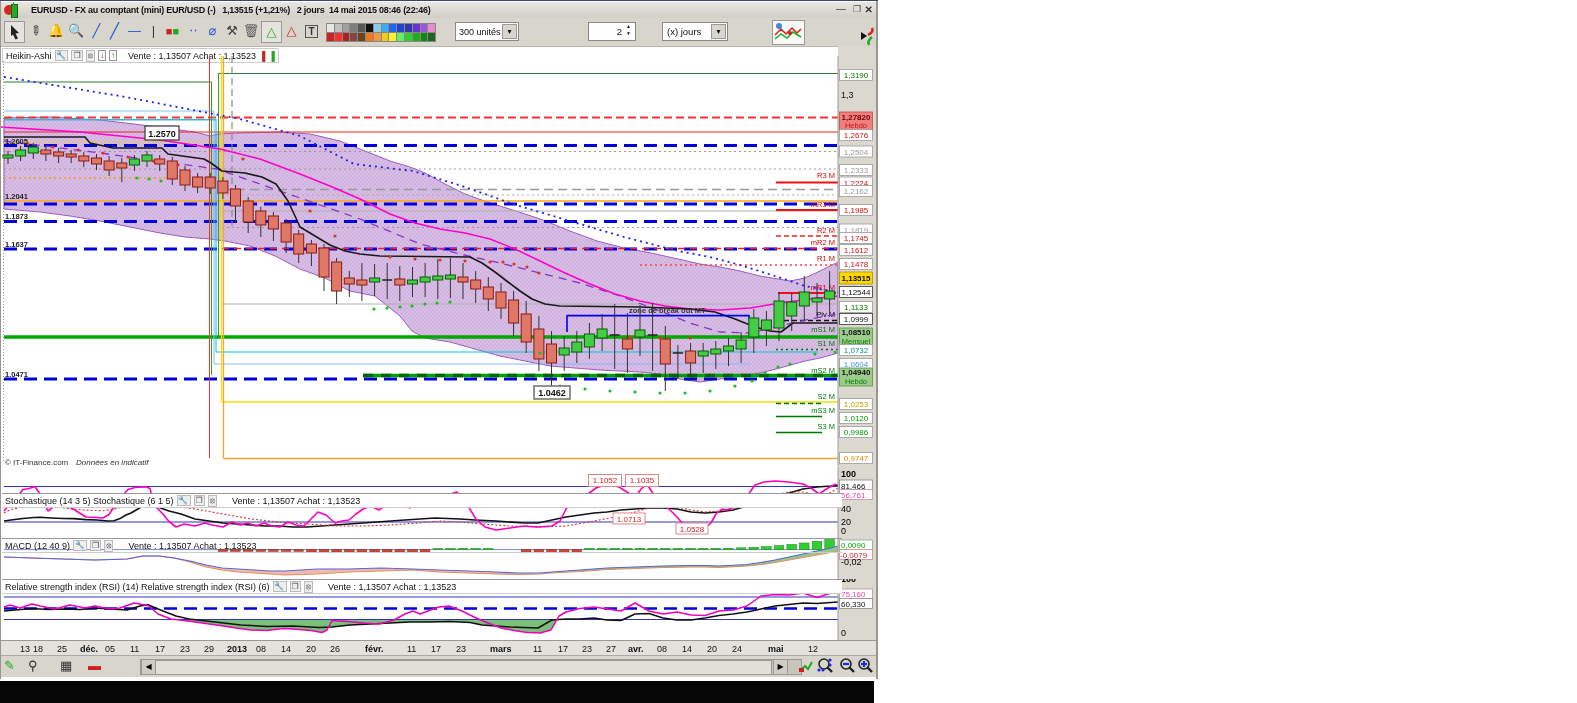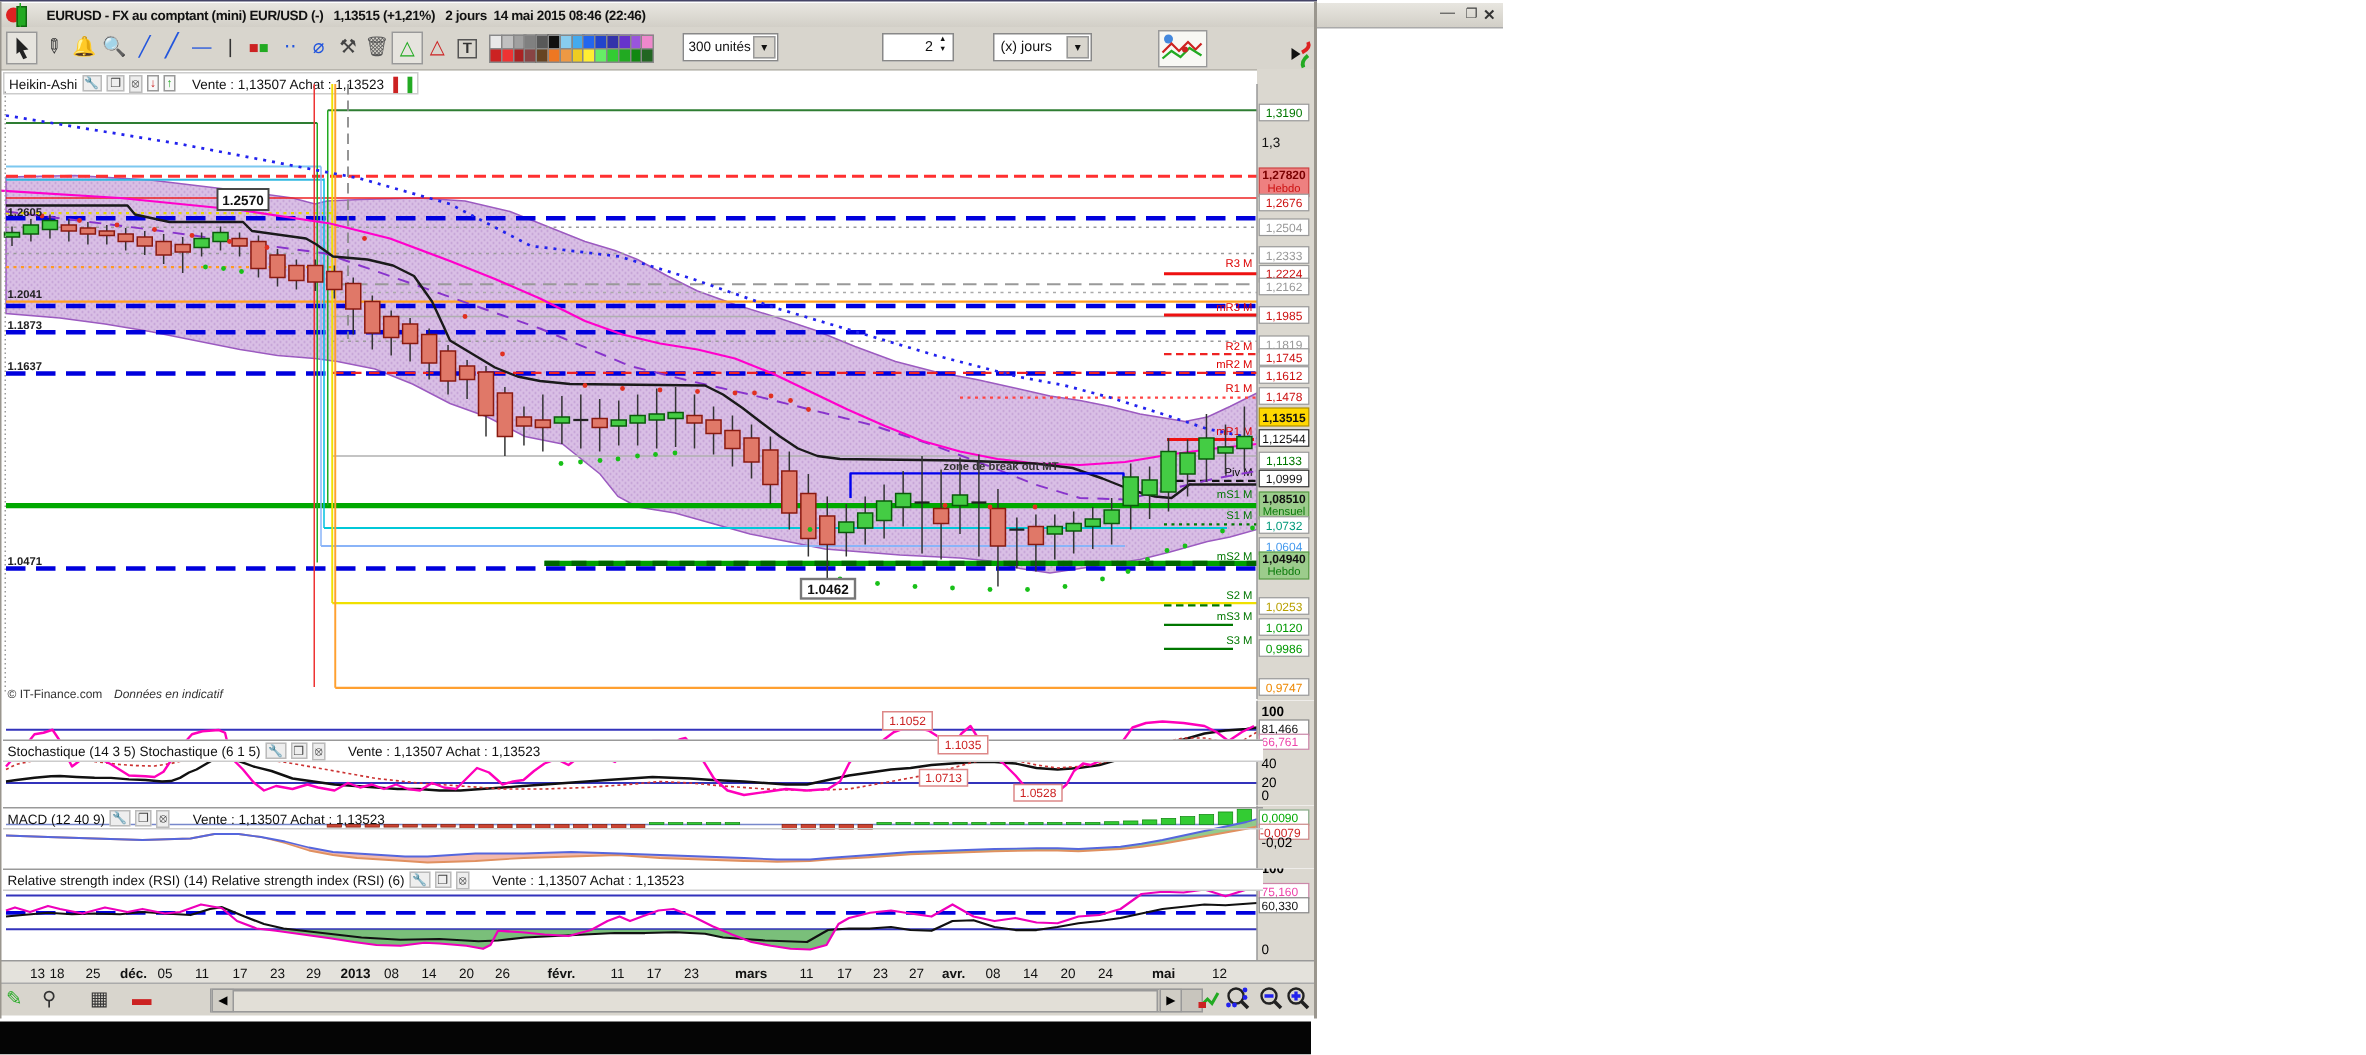--- a/index.html
+++ b/index.html
@@ -1,16 +1,16 @@
 <!DOCTYPE html>
 <html><head><meta charset="utf-8"><style>
 html,body{margin:0;padding:0;background:#fff;font-family:"Liberation Sans",sans-serif;}
 #page{position:relative;width:1577px;height:703px;background:#fff;overflow:hidden}
 #win{position:absolute;left:0;top:0;width:878px;height:703px;background:#fff;border-top:1px solid #444466}
-#titlebar{position:absolute;left:0;top:1px;width:1002px;height:16px;background:linear-gradient(#e8e6e0,#d2cfc7);border-bottom:1px solid #aaa}
+#titlebar{position:absolute;left:0;top:1px;width:878px;height:16px;background:linear-gradient(#e8e6e0,#d2cfc7);border-bottom:1px solid #aaa}
 #toolbar{position:absolute;left:0;top:17px;width:878px;height:28px;background:#d8d5cd;border-bottom:1px solid #b8b5ad}
 .dd{position:absolute;top:4px;height:17px;background:#fff;border:1px solid #888;font-size:9.5px;line-height:17px;color:#111}
 .dd .arr{position:absolute;right:1px;top:1px;width:13px;height:13px;background:#d8d5cd;border:1px solid #999;font-size:8px;text-align:center;line-height:13px}
 .spin{position:absolute;top:4px;height:17px;background:#fff;border:1px solid #888;font-size:9.5px;line-height:17px;color:#111}
 #legend1{position:absolute;left:2px;top:47px;height:13px;font-size:9px;color:#333;display:flex;align-items:center;gap:3px;background:#fff;padding:0 3px;border:1px solid #ccc}
 .lico{font-size:8px;color:#444;border:1px solid #bbb;padding:0 1px;background:#eee}
 .lbox{font-size:8px;border:1px solid #999;padding:0 1px;background:#f8f8f8}
 .phead{position:absolute;left:2px;height:13px;font-size:9px;color:#333;display:flex;align-items:center;gap:3px;background:#fff;padding:0 3px;border-top:1px solid #999;border-bottom:1px solid #ccc}
 #axis{position:absolute;left:0;top:639px;width:878px;height:14px;background:#e4e2dc;border-top:1px solid #999}
 #btoolbar{position:absolute;left:0;top:654px;width:878px;height:21px;background:#d8d5cd;border-top:1px solid #aaa}
@@ -528,21 +528,21 @@
         <polyline points="4.0,28.0 10.0,26.0 20.0,29.0 32.0,25.0 40.0,27.0 55.0,30.0 70.0,26.0 85.0,29.0 95.0,27.0 110.0,30.0 120.0,29.0 134.0,24.0 148.0,26.5 158.0,35.0 171.0,40.0 184.0,41.5 202.0,44.0 220.0,46.5 236.0,49.0 251.0,51.0 267.0,51.5 283.0,49.5 293.0,50.0 311.0,51.5 322.0,53.5 327.0,51.0 332.0,41.5 348.0,42.5 363.0,44.0 379.0,45.0 394.0,41.0 405.0,35.0 413.0,32.0 420.0,35.0 428.0,32.0 439.0,28.0 449.0,27.0 462.0,32.0 475.0,38.5 488.0,44.0 501.0,49.0 514.0,51.5 527.0,53.5 540.0,54.0 551.0,51.0 559.0,37.0 566.0,33.0 580.0,29.5 594.0,28.0 607.0,30.0 621.0,32.0 635.0,24.0 649.0,32.0 663.0,35.0 677.0,33.0 691.0,36.0 705.0,36.5 719.0,32.0 733.0,31.0 747.0,27.0 761.0,17.0 775.0,15.5 789.0,16.0 803.0,14.0 817.0,18.5 828.0,15.0 836.0,12.5" fill="none" stroke="#ee00bb" stroke-width="1.5" stroke-linejoin="round"></polyline>
         <text x="841" y="3" font-size="9" fill="#000" font-weight="bold">100</text>
         <rect x="839.5" y="10" width="33" height="10" fill="#fff" stroke="#cc88aa" stroke-width="0.8"></rect>
         <text x="841" y="18.299999999999955" font-size="8" fill="#ee44aa">75,160</text>
         <rect x="839.5" y="19.5" width="33" height="10" fill="#fff" stroke="#888" stroke-width="0.8"></rect>
         <text x="841" y="27.799999999999955" font-size="8" fill="#111">60,330</text>
         <text x="841" y="57" font-size="9" fill="#000">0</text>
         <line x1="838" y1="0" x2="838" y2="62" stroke="#999" stroke-width="1"></line>
       </svg>
  <div style="position:absolute;left:588px;top:473px;width:32px;height:11px;background:#fff;border:1px solid #dd8888;z-index:9;font-size:8px;color:#cc2222;text-align:center;line-height:11px">1.1052</div>
- <div style="position:absolute;left:625px;top:489px;width:32px;height:11px;background:#fff;border:1px solid #dd8888;z-index:9;font-size:8px;color:#cc2222;text-align:center;line-height:11px">1.1035</div>
+ <div style="position:absolute;left:625px;top:473px;width:32px;height:11px;background:#fff;border:1px solid #dd8888;z-index:9;font-size:8px;color:#cc2222;text-align:center;line-height:11px">1.1035</div>
  <div class="phead" style="top:492px;width:834px">
    <span style="color:#111">Stochastique (14 3 5) Stochastique (6 1 5)</span>
    <span class="lico">🔧</span>
         <span class="lico">❐</span>
         <span class="lico">⦻</span>
    <span style="margin-left:12px;color:#111">Vente : 1,13507 Achat : 1,13523</span>
  </div>
  <div class="phead" style="top:537px;width:834px;background:transparent">
    <span style="color:#111">MACD (12 40 9)</span>
    <span class="lico">🔧</span>

